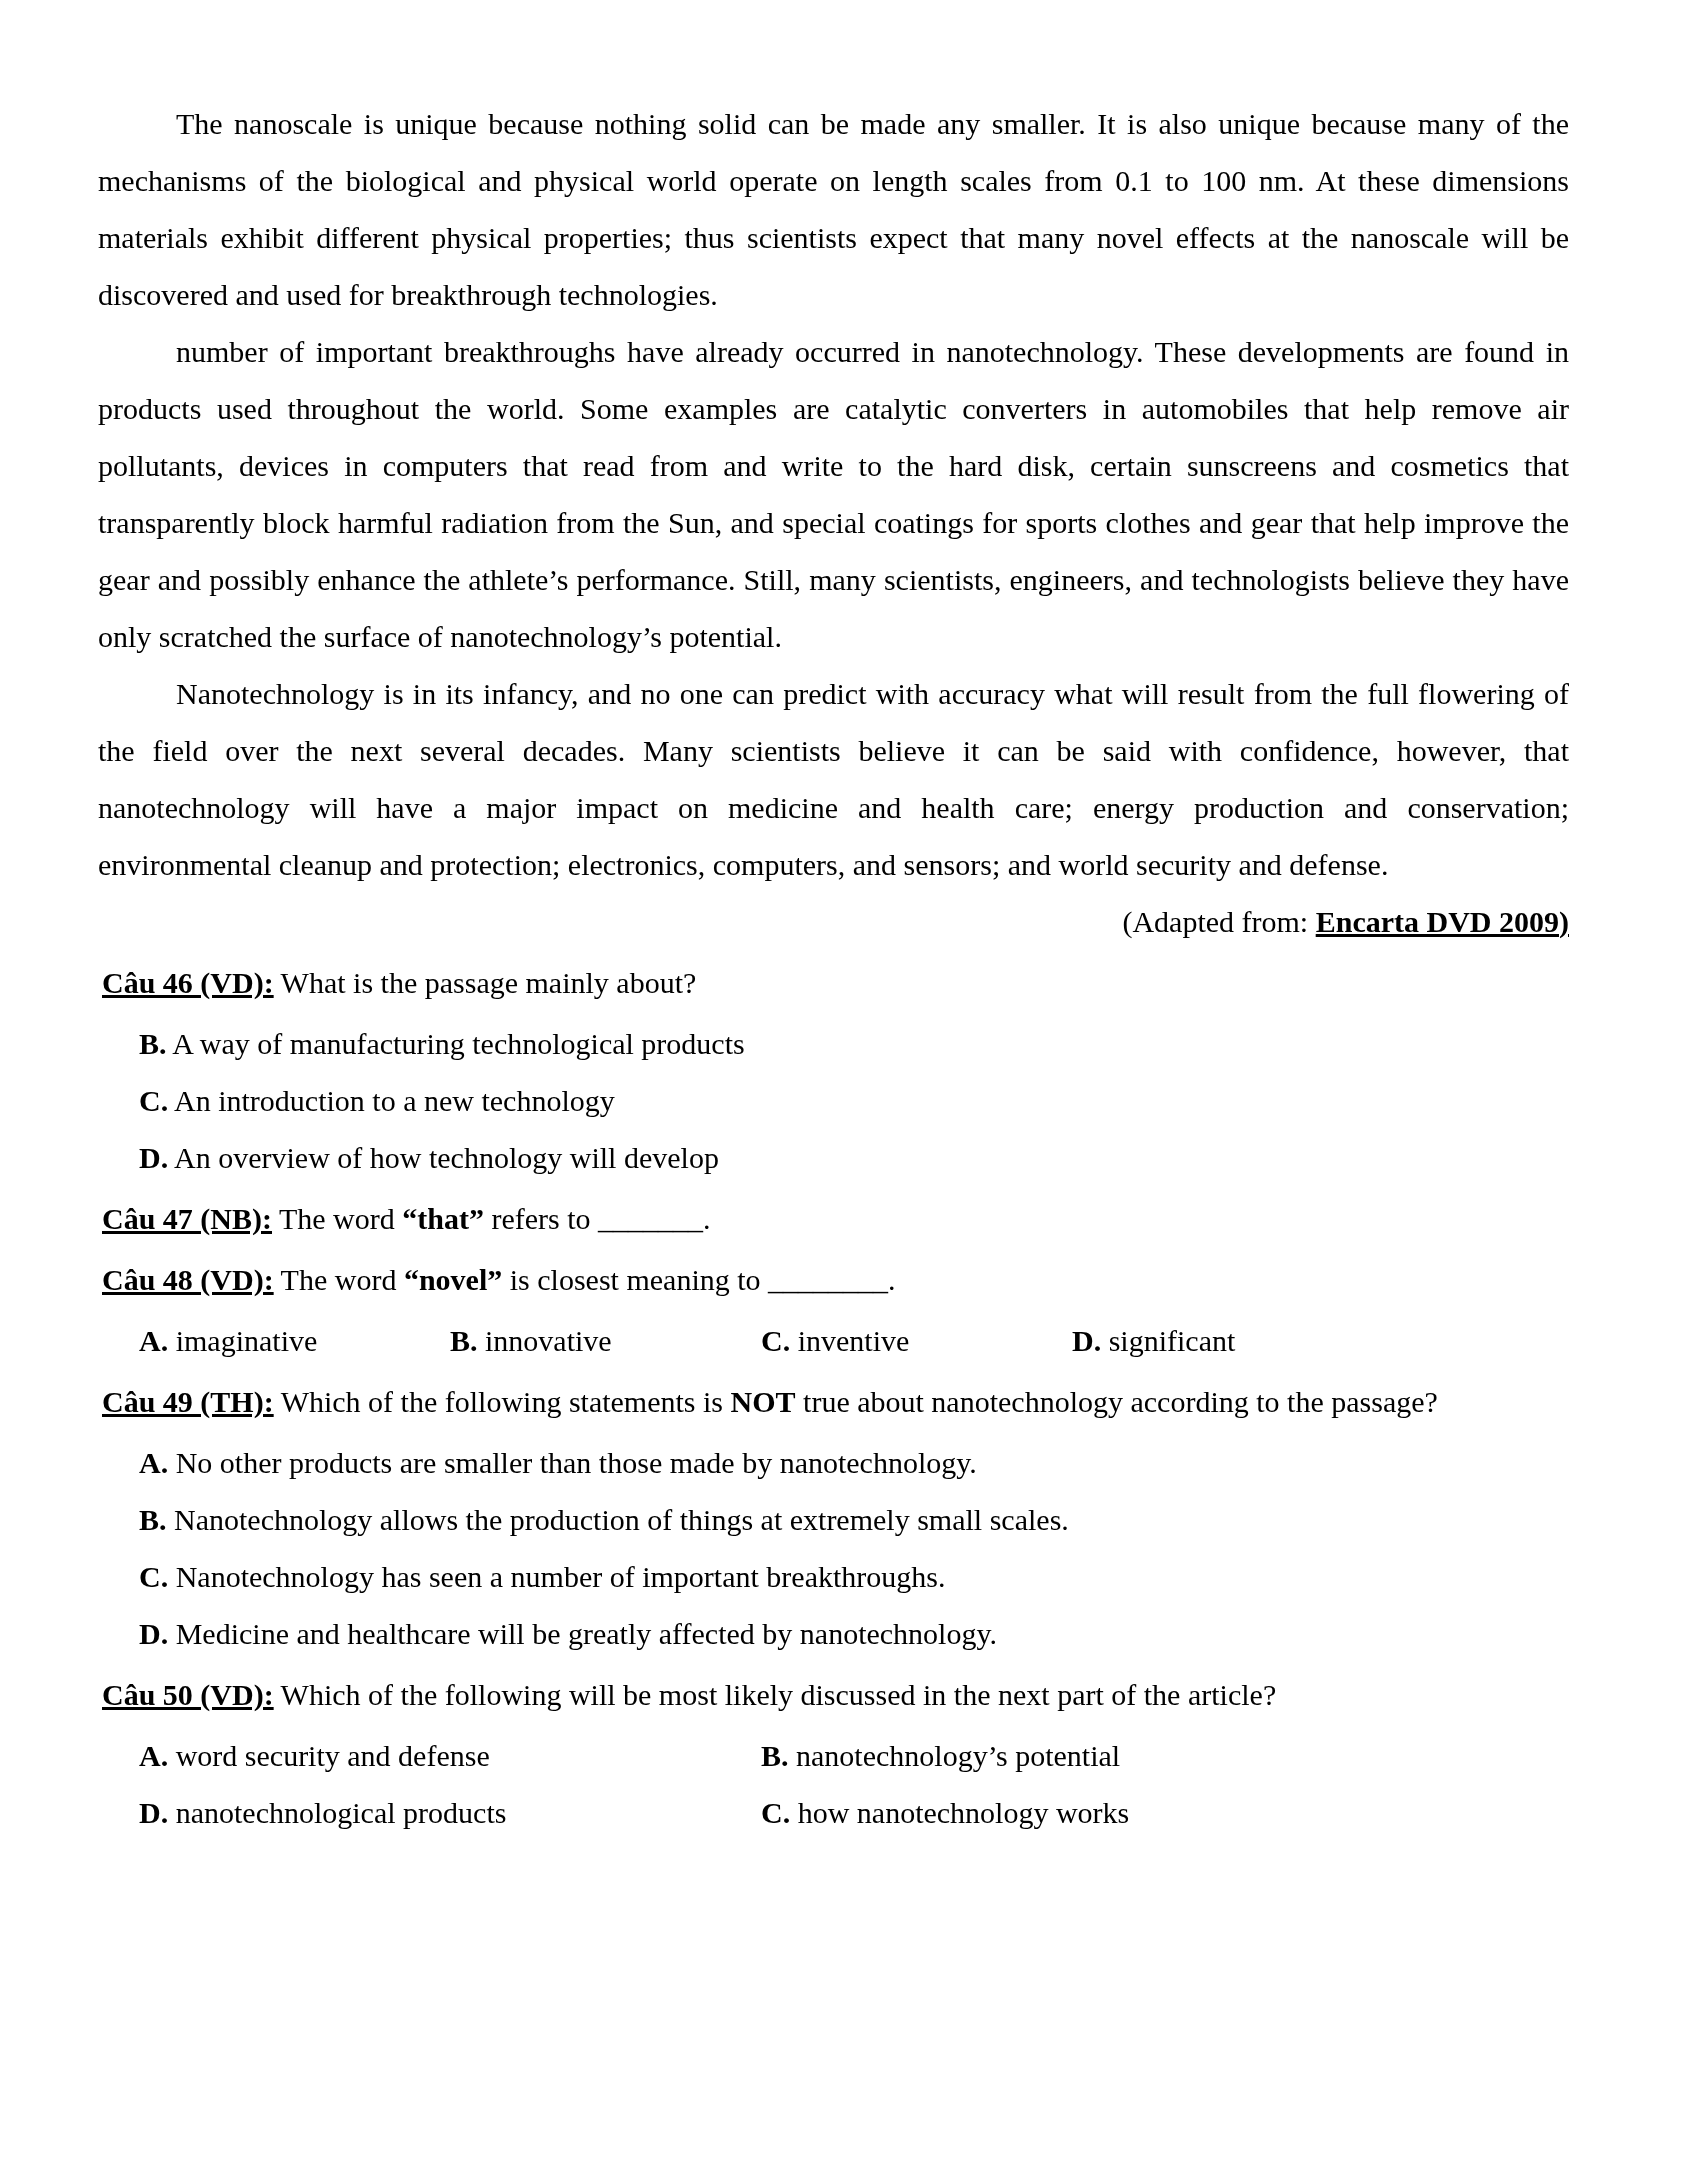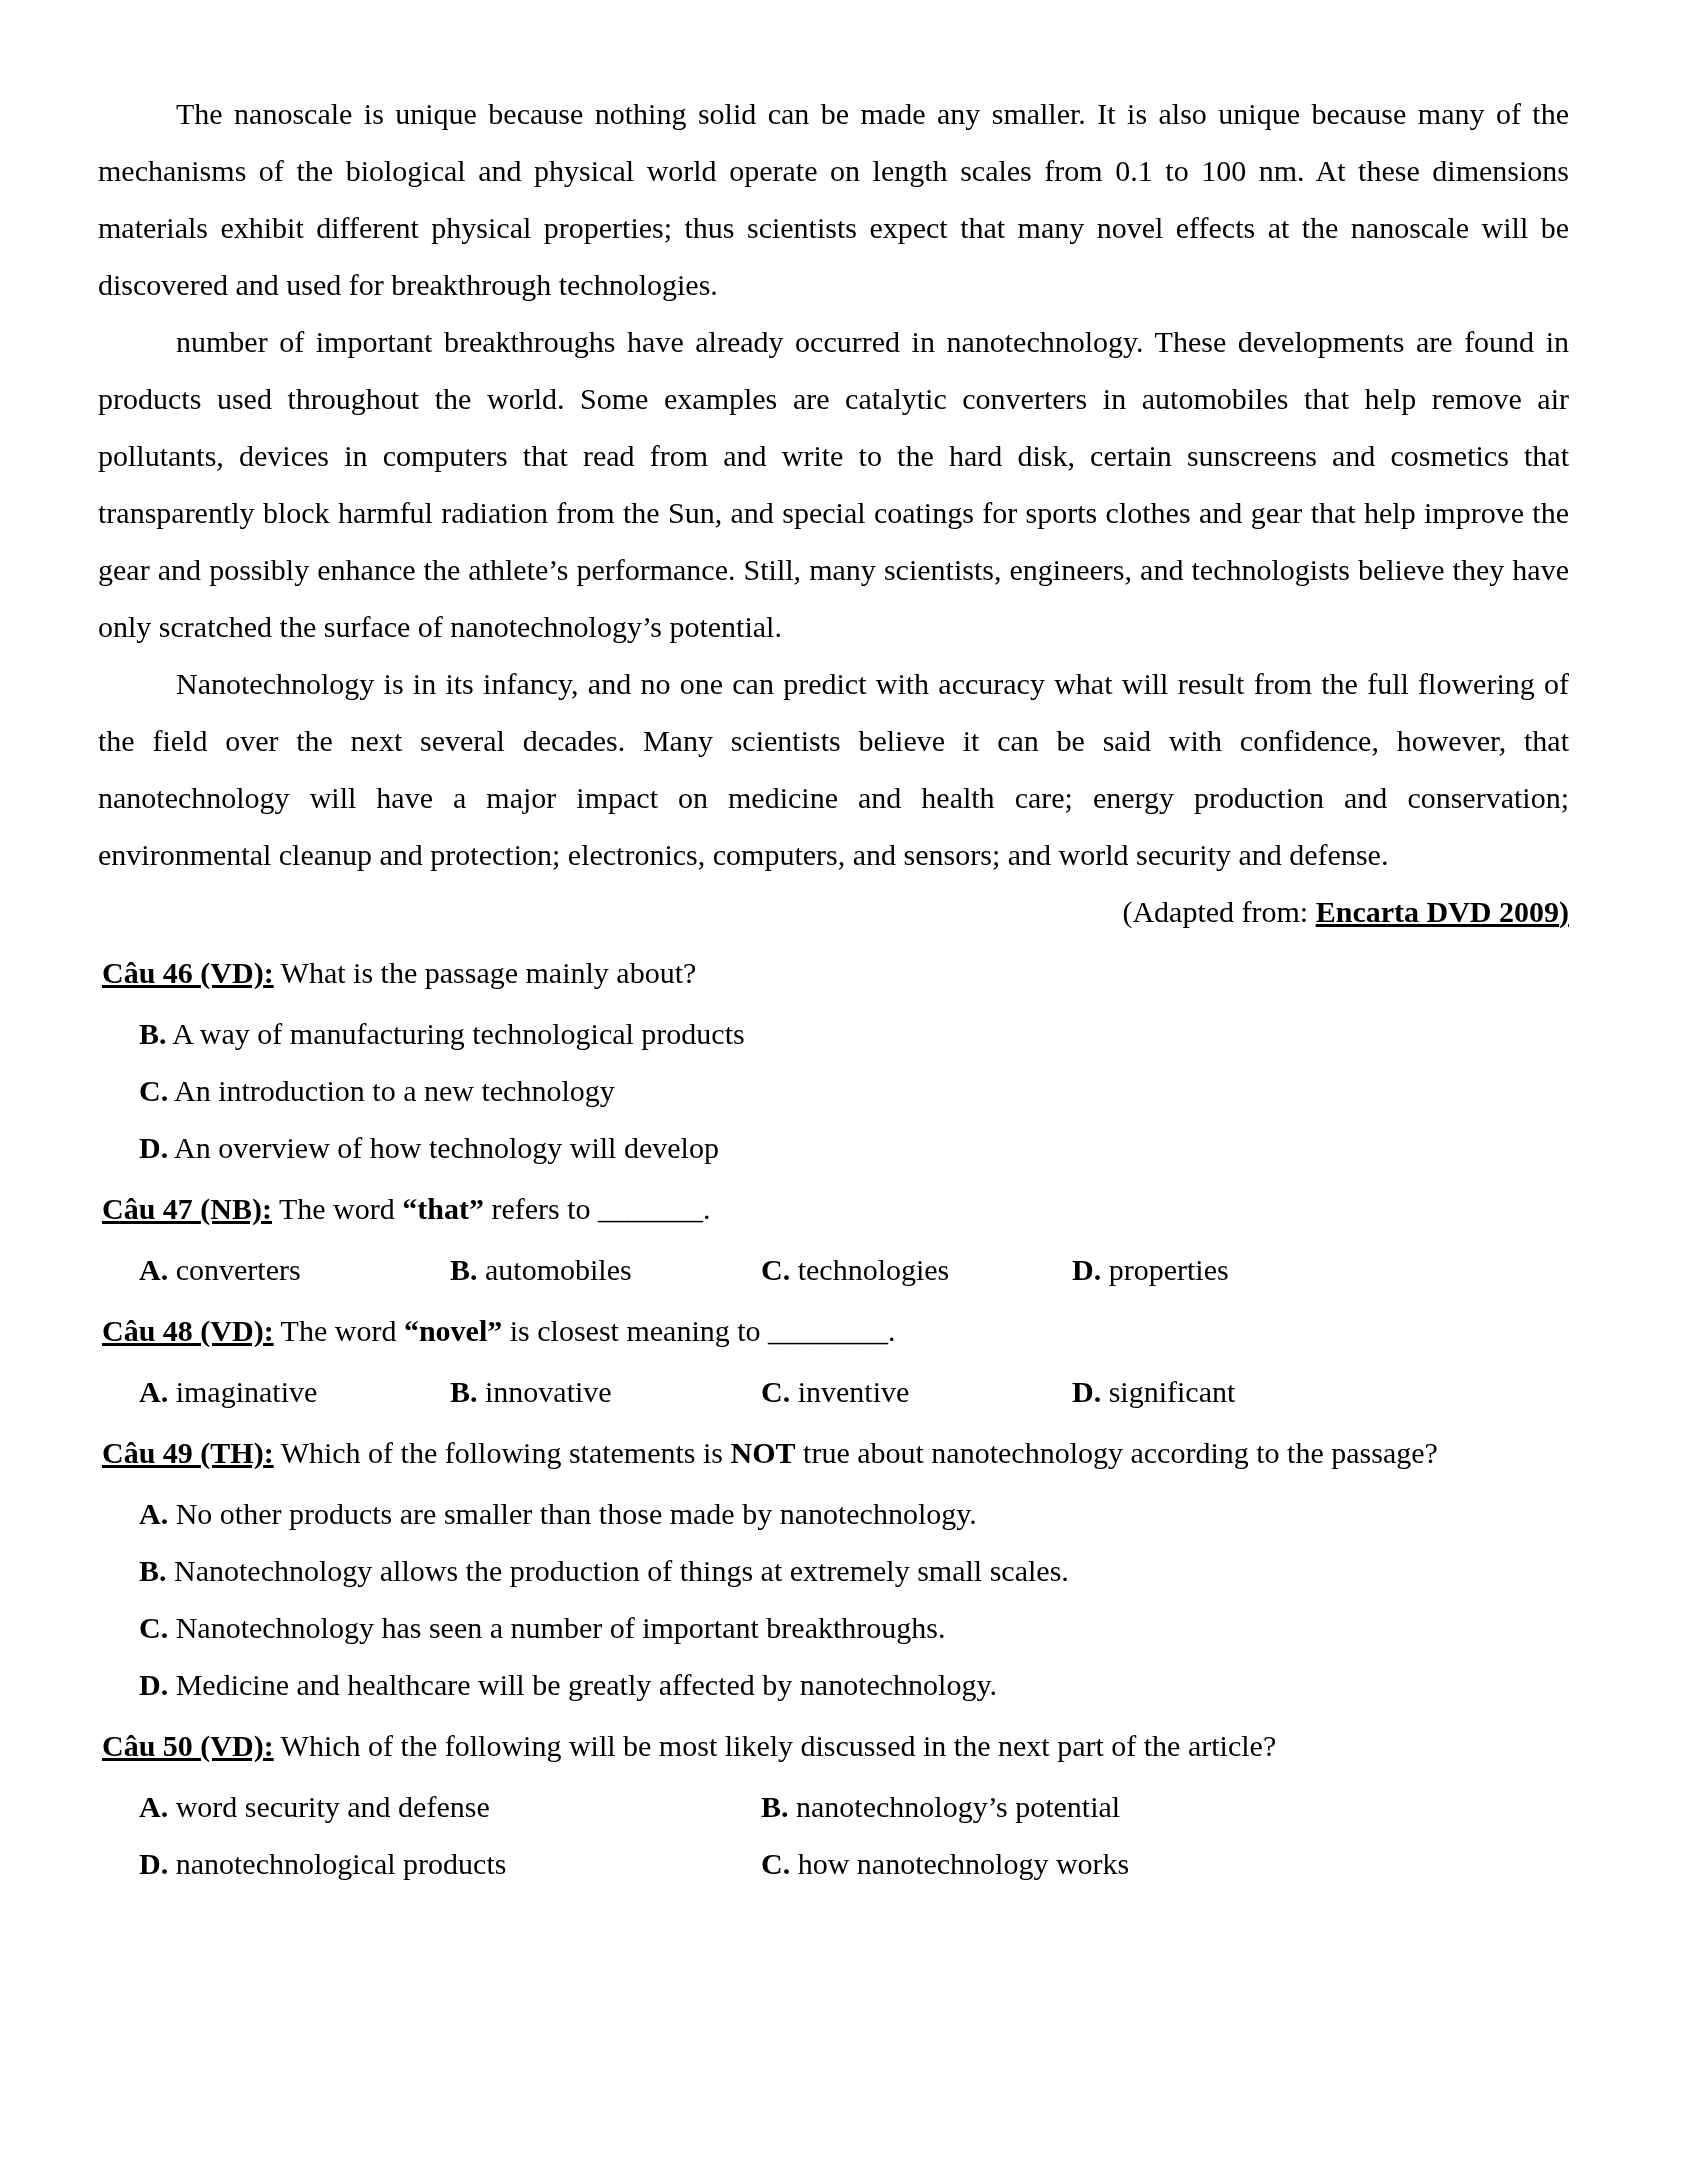--- a/index.html
+++ b/index.html
@@ -2,21 +2,21 @@
 <html style="font-size:10.6px"><head>
 <meta charset="utf-8">
 <style>
   html, body { margin: 0; padding: 0; background: #ffffff; }
   body {
     width: 1687px; height: 2183px; position: relative; overflow: hidden;
     font-family: "Liberation Serif", "DejaVu Serif", serif;
     color: #000000;
   }
   .page {
-    position: absolute; left: 98px; top: 85px; width: 1471px;
+    position: absolute; left: 98px; top: 95px; width: 1471px;
     font-size: 30px; line-height: 57px;
   }
   .para {
     margin: 0; text-align: justify; text-indent: 78px;
   }
   .source { margin: 0; text-align: right; }
   .source b, .qhead b { font-weight: bold; text-decoration: underline; }
   .q { margin: 4px; }
   .opt { margin: 0; padding-left: 41px; }
   .opt b { font-weight: bold; }
@@ -40,26 +40,20 @@
 
   <section>
     <p class="q qhead"><b>Câu 46 (VD):</b><span> What is the passage mainly about?</span></p>
     <p class="opt"><b>B.</b><span> A way of manufacturing technological products</span></p>
     <p class="opt"><b>C.</b><span> An introduction to a new technology</span></p>
     <p class="opt"><b>D.</b><span> An overview of how technology will develop</span></p>
   </section>
 
   <section>
     <p class="q qhead"><b>Câu 47 (NB):</b><span> The word </span><span class="kw">“that”</span><span> refers to _______.</span></p>
-    <div class="row4">
-      <span class="cell"><b>A.</b><span> converters</span></span>
-      <span class="cell"><b>B.</b><span> automobiles</span></span>
-      <span class="cell"><b>C.</b><span> technologies</span></span>
-      <span class="cell"><b>D.</b><span> properties</span></span>
-    </div>
   </section>
 
   <section>
     <p class="q qhead"><b>Câu 48 (VD):</b><span> The word </span><span class="kw">“novel”</span><span> is closest meaning to ________.</span></p>
     <div class="row4">
       <span class="cell"><b>A.</b><span> imaginative</span></span>
       <span class="cell"><b>B.</b><span> innovative</span></span>
       <span class="cell"><b>C.</b><span> inventive</span></span>
       <span class="cell"><b>D.</b><span> significant</span></span>
     </div>

